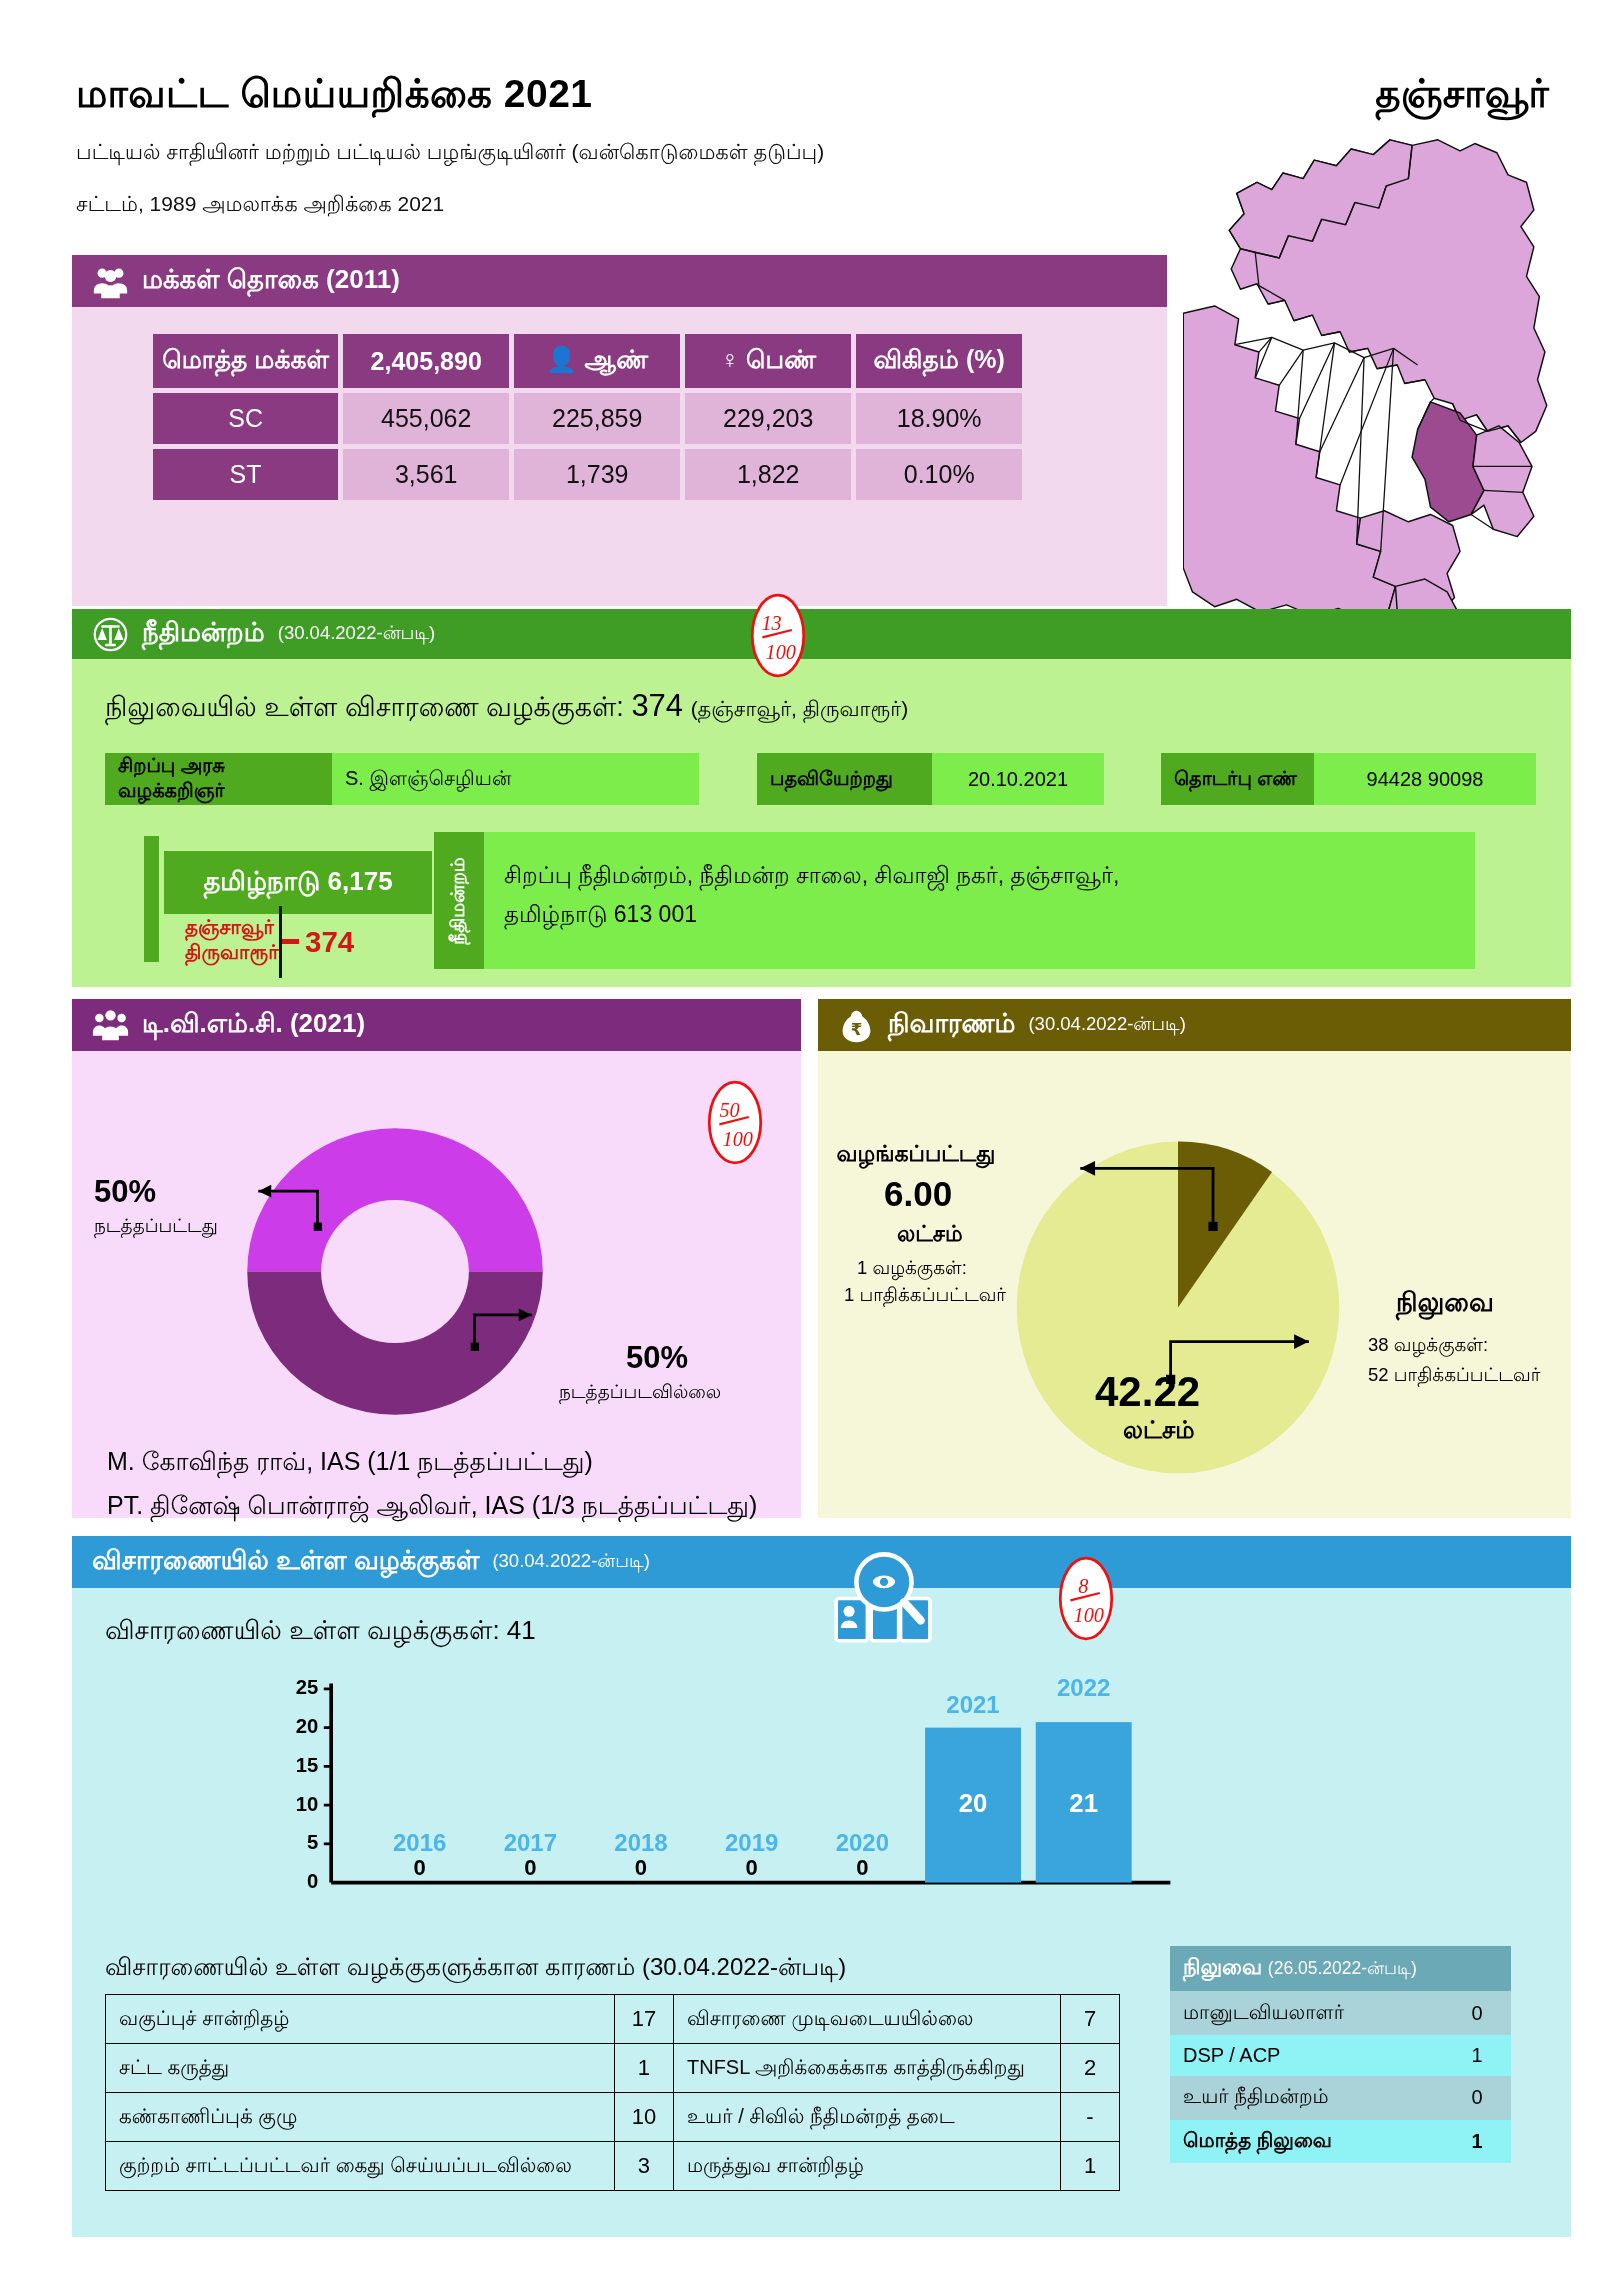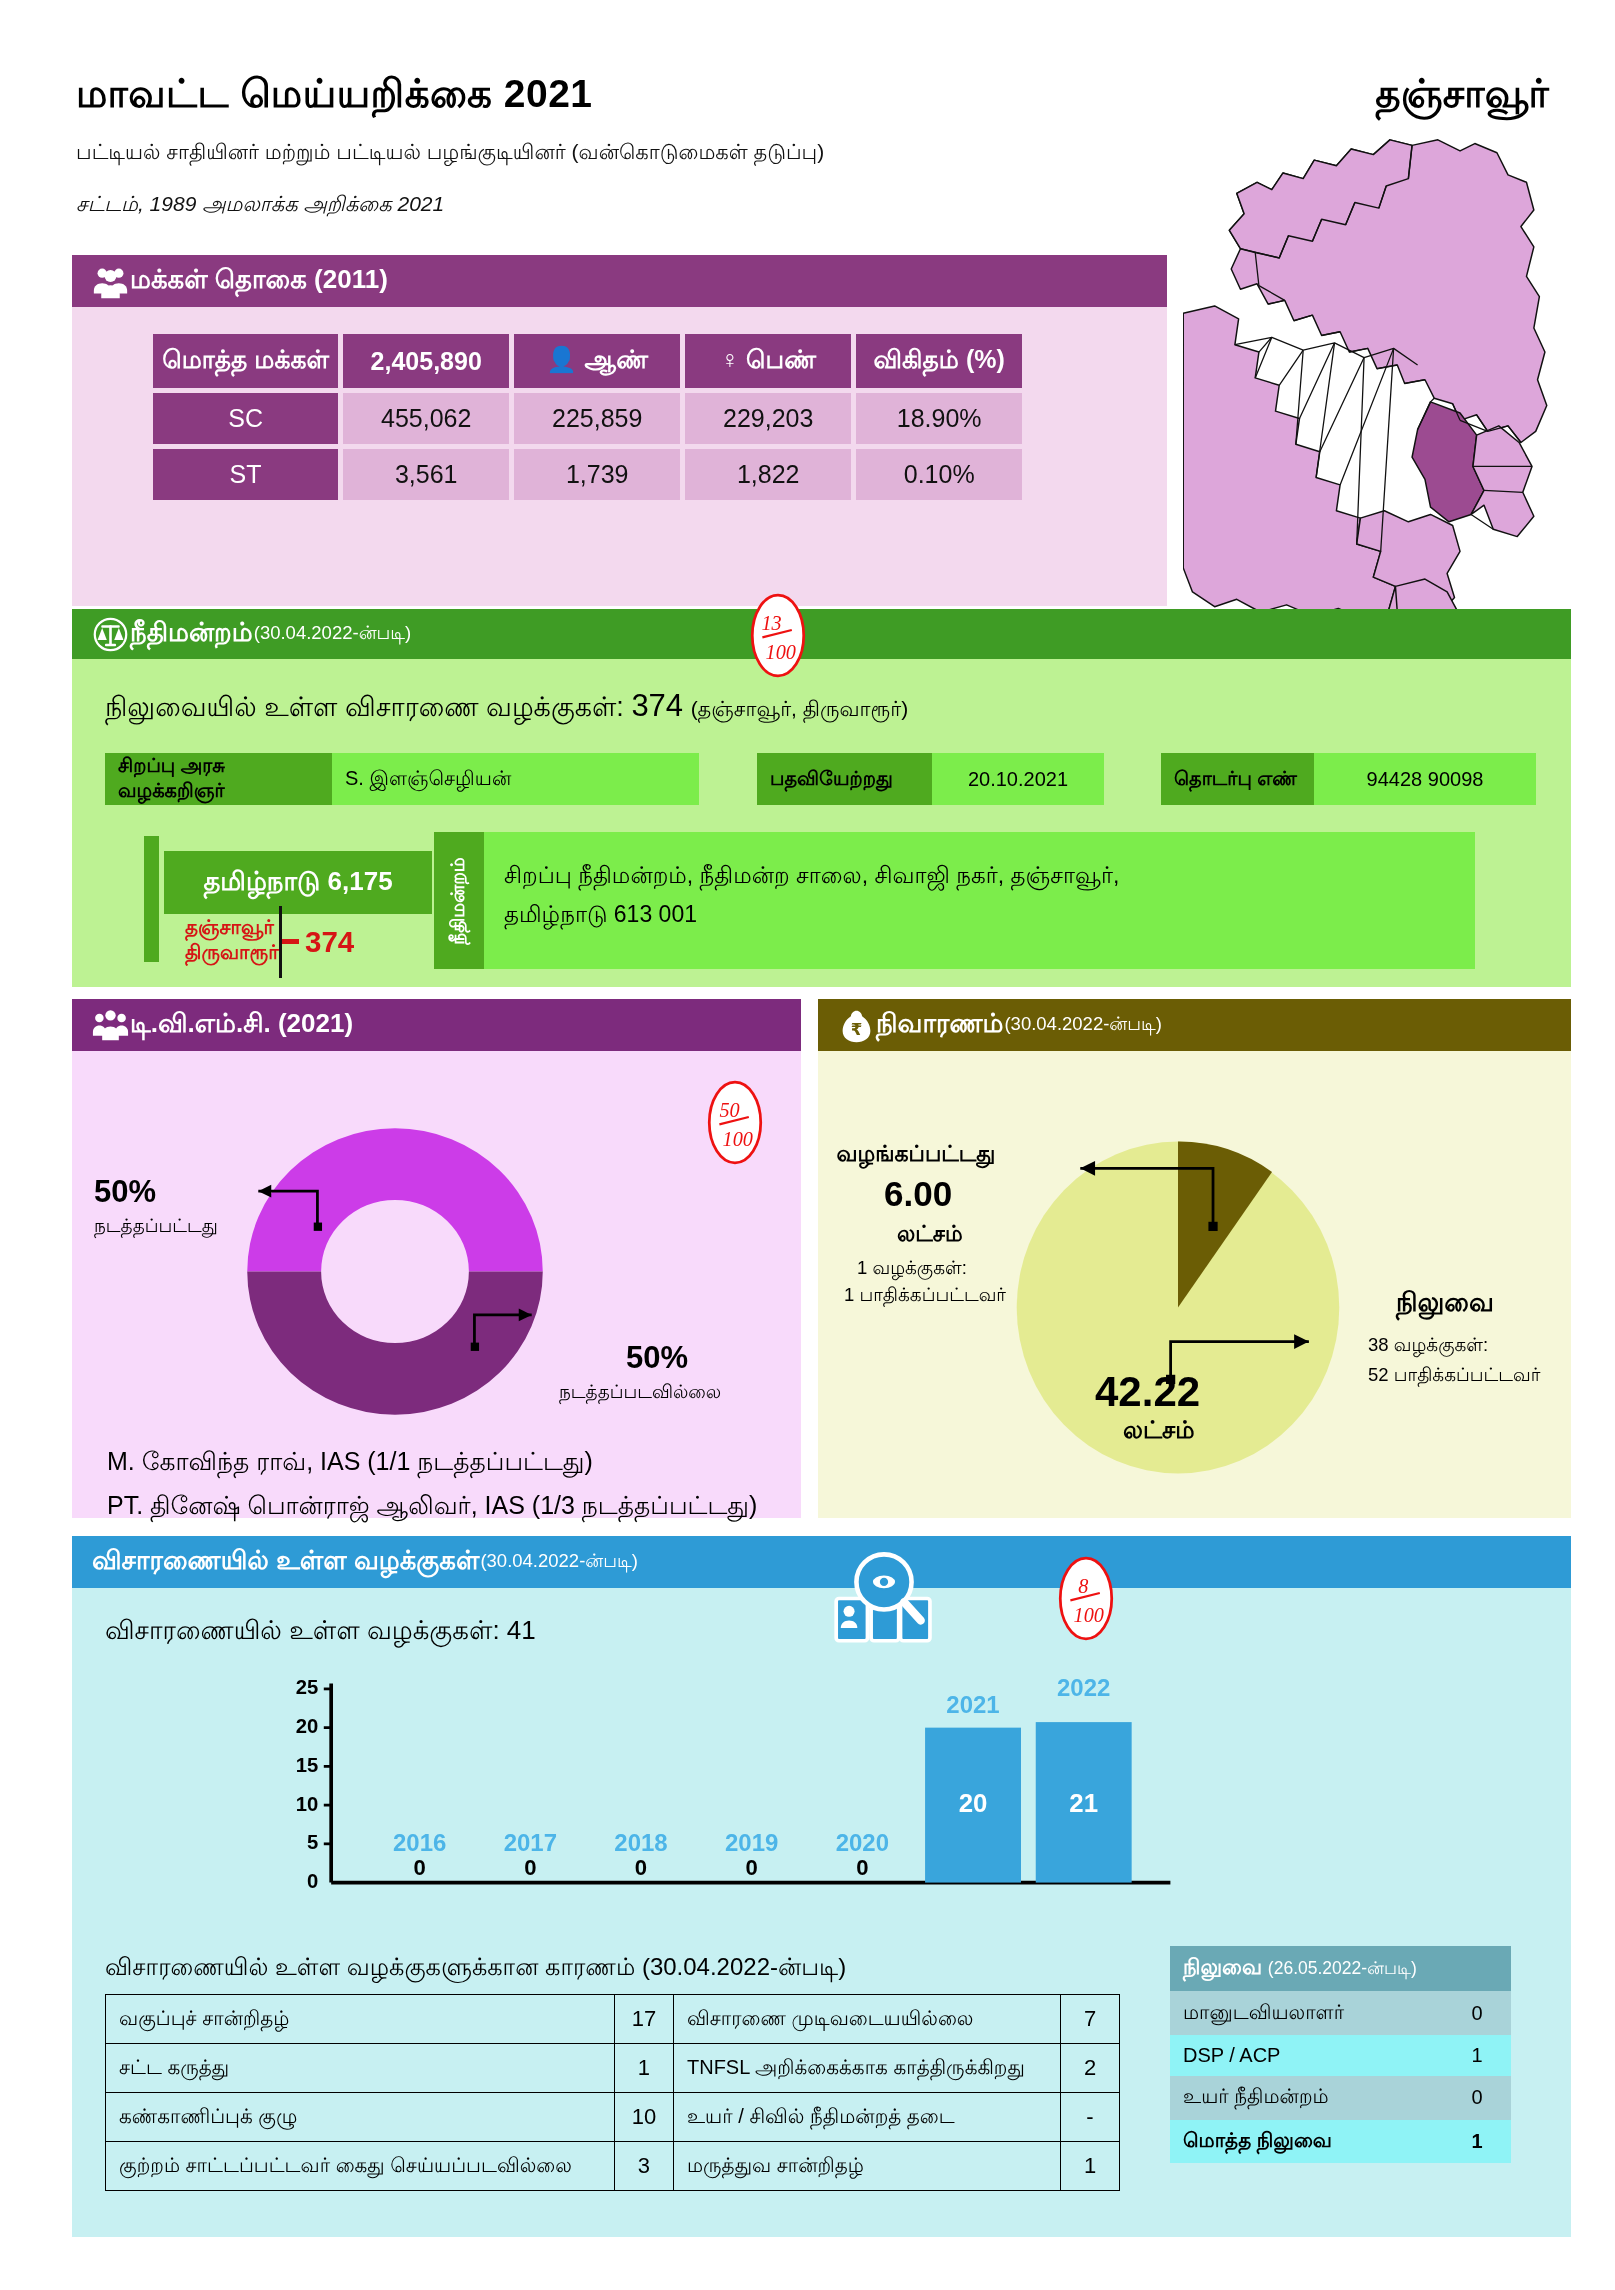--- a/index.html
+++ b/index.html
@@ -8,28 +8,28 @@
     width: 1615px; height: 2291px;
     font-family: "Liberation Sans", "DejaVu Sans", sans-serif;
     position: relative; overflow: hidden;
   }
 
   
   #header { position: absolute; left: 0; top: 0; width: 1615px; height: 231px; }
   #main-title { position: absolute; left: 76px; top: 72px; font-size: 39px; font-weight: bold; color: #000; letter-spacing: 0.5px; }
   #district-name { position: absolute; right: 66px; top: 72px; font-size: 39px; font-weight: bold; color: #000; }
   #sub1 { position: absolute; left: 76px; top: 140px; font-size: 21px; color: #111; }
-  #sub2 { position: absolute; left: 76px; top: 192px; font-size: 21px; color: #111; font-style: italic; }
+  #sub2 { position: absolute; left: 76px; top: 192px; font-size: 21px; color: #111; }
 
   
   #map-wrap { position: absolute; left: 1183px; top: 138px; width: 388px; height: 489px; }
   #map-wrap svg { width: 100%; height: 100%; display: block; }
 
   
-  .sec-header { position: absolute; display: flex; align-items: center; gap: 1px; padding-left: 20px; }
+  .sec-header { position: absolute; display: flex; align-items: center; gap: 13px; padding-left: 20px; }
   .sec-title { font-size: 26px; font-weight: bold; color: #fff; }
   .sec-date { font-size: 18.5px; color: #fff; font-weight: normal; }
   .ico { width: 37px; height: 37px; flex: 0 0 37px; display: flex; align-items: center; justify-content: center; }
   .ico svg { width: 100%; height: 100%; display: block; }
 
   
   .badge { position: absolute; width: 68px; height: 89px; }
   .badge svg { width: 100%; height: 100%; display: block; }
 
   

